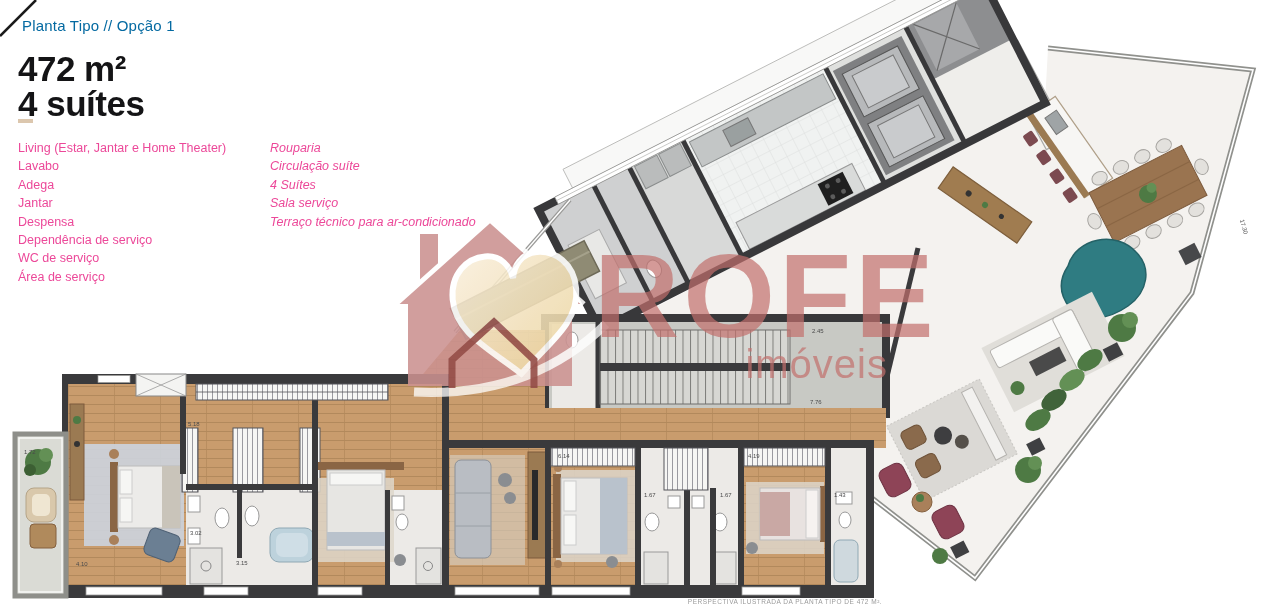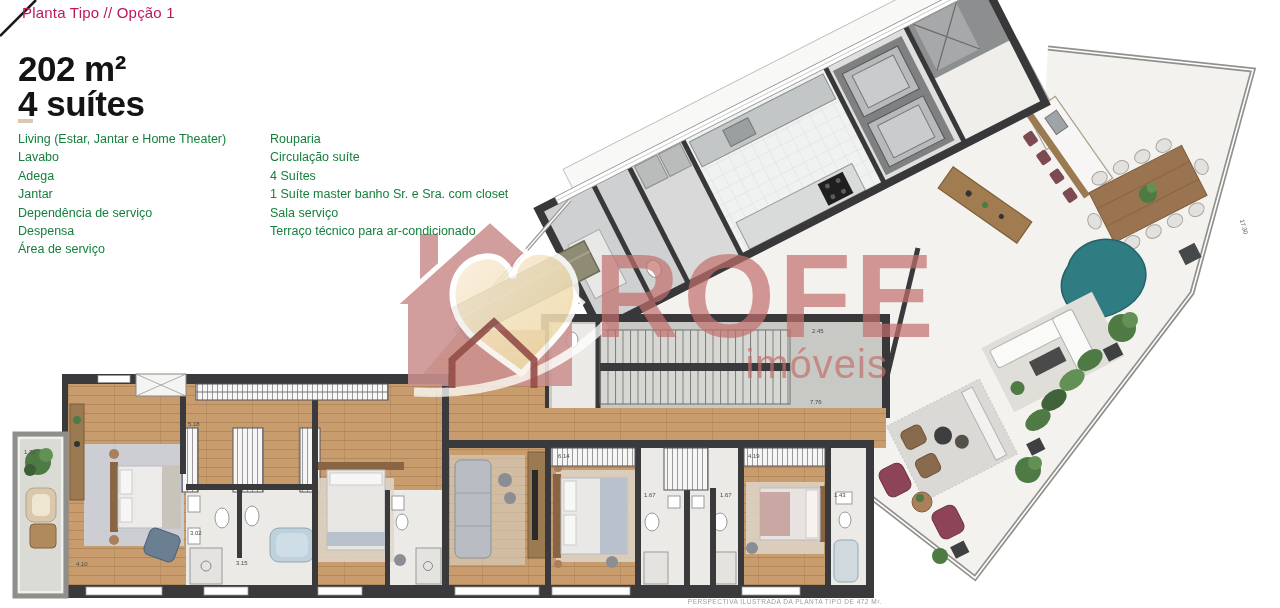--- a/index.html
+++ b/index.html
@@ -1,24 +1,24 @@
 <!DOCTYPE html>
 <html><head>
 <meta charset="utf-8">
 <style>
   html,body{margin:0;padding:0;background:#ffffff;}
   #stage{position:relative;width:1280px;height:608px;background:#ffffff;overflow:hidden;
          font-family:"Liberation Sans","DejaVu Sans",sans-serif;}
   #plan-svg{position:absolute;left:0;top:0;}
-  .hdr{position:absolute;left:22px;top:4px;font-size:15px;letter-spacing:.2px;color:#be185d;}
+  .hdr{position:absolute;left:22px;top:17px;font-size:15px;letter-spacing:.2px;color:#0369a1;}
   .big{position:absolute;left:18px;font-size:35px;font-weight:bold;color:#141416;letter-spacing:-.5px;}
   .area{top:49px;} .suites{top:84px;}
   .accent{position:absolute;left:18px;top:119px;width:15px;height:4px;background:#dcc7ae;}
-  .col{position:absolute;top:130px;font-size:12.5px;color:#15803d;line-height:18.4px;}
-  .col-l{left:18px;width:245px;} .col-r{left:270px;width:270px;}
+  .col{position:absolute;top:139px;font-size:12.5px;color:#ec4899;line-height:18.4px;}
+  .col-l{left:18px;width:245px;} .col-r{left:270px;width:270px;font-style:italic;}
   .col span{display:block;white-space:nowrap;}
 </style>
 </head>
 <body>
 
 <div id="stage">
 
 <svg id="plan-svg" width="1280" height="608" viewBox="0 0 1280 608">
   <defs>
     <pattern id="wood" width="46" height="9" patternUnits="userSpaceOnUse">
@@ -395,35 +395,35 @@
       <path d="M0,62 C-30,34 -62,16 -62,-18 C-62,-44 -44,-58 -26,-58 C-10,-58 -2,-46 0,-34
                C2,-46 10,-58 26,-58 C44,-58 62,-44 62,-18 C62,16 30,34 0,62 Z" fill="url(#heartGrad)" stroke="#ffffff" stroke-width="6"></path>
     </g>
     <path d="M452,388 L452,360 L494,322 L534,360 L534,388" stroke="#8d4242" stroke-width="7" fill="none" opacity=".9"></path>
     <text x="594" y="337" font-size="118" font-weight="bold" letter-spacing="4" fill="#c2706d" opacity="0.8">ROFE</text>
     <text x="888" y="378" text-anchor="end" font-size="40" letter-spacing="1" fill="#c2706d" opacity="0.8">imóveis</text>
   </g>
 </svg>
 
   <div class="hdr">Planta Tipo  //  Opção 1</div>
-  <div class="big area">202 m²</div>
+  <div class="big area">472 m²</div>
   <div class="big suites">4 suítes</div>
   <div class="accent"></div>
 
   <div class="col col-l">
     <span>Living (Estar, Jantar e Home Theater)</span>
     <span>Lavabo</span>
     <span>Adega</span>
     <span>Jantar</span>
+    <span>Despensa</span>
     <span>Dependência de serviço</span>
-    <span>Despensa</span>
+    <span>WC de serviço</span>
     <span>Área de serviço</span>
   </div>
   <div class="col col-r">
     <span>Rouparia</span>
     <span>Circulação suíte</span>
     <span>4 Suítes</span>
-    <span>1 Suíte master banho Sr. e Sra. com closet</span>
     <span>Sala serviço</span>
     <span>Terraço técnico para ar-condicionado</span>
   </div>
 
 </div>
 
 </body></html>

